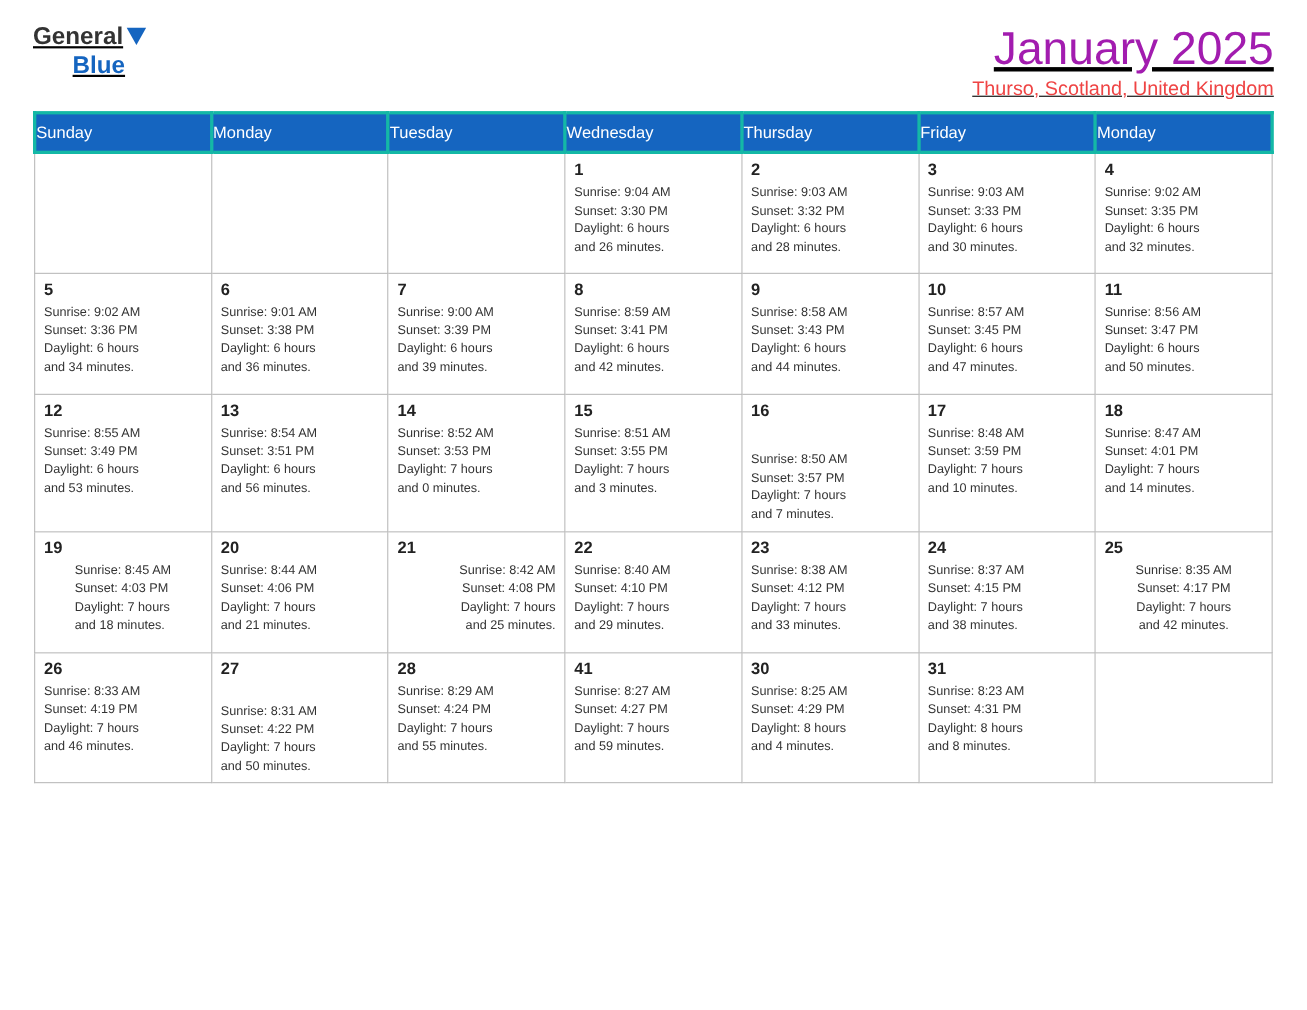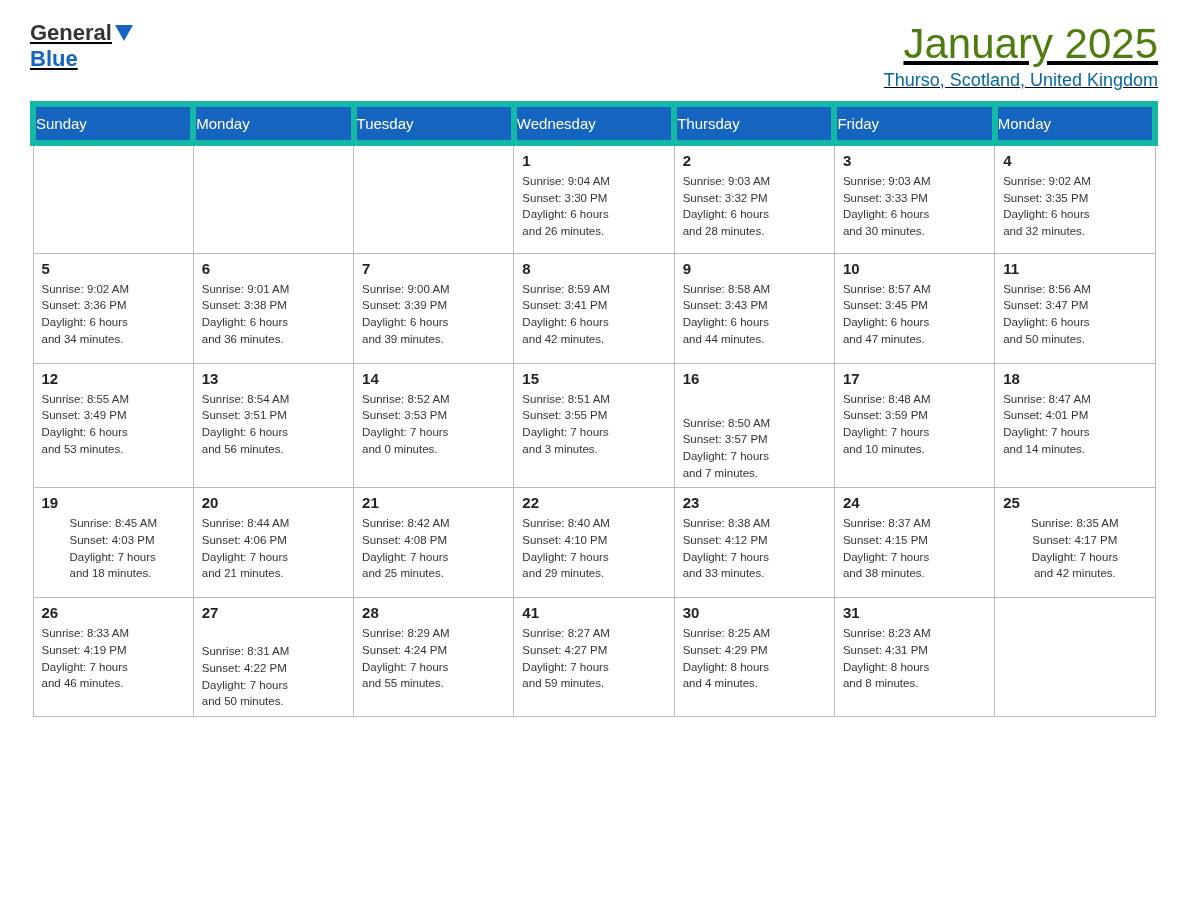--- a/index.html
+++ b/index.html
@@ -19,47 +19,48 @@
     }
     .logo-text-general {
       font-size: 22px;
       font-weight: bold;
       color: #333;
     }
     .logo-text-blue {
       font-size: 22px;
       font-weight: bold;
       color: #1565c0;
+      margin-left: 36px;
     }
     .title-area {
       text-align: right;
     }
     .month-title {
       font-size: 42px;
       font-weight: 300;
-      color: #4d7c0f;
+      color: #a21caf;
     }
     .location-title {
       font-size: 18px;
-      color: #0369a1;
+      color: #ef4444;
       margin-top: 2px;
     }
     .calendar {
       width: 100%;
       border-collapse: collapse;
       margin-top: 10px;
     }
     .calendar th {
       background-color: #1565c0;
       color: #fff;
       padding: 8px 0;
       text-align: left;
       font-size: 15px;
       font-weight: normal;
-      border: 6px solid #14b8a6;
+      border: 3px solid #14b8a6;
     }
     .calendar td {
       border: 1px solid #bbb;
       vertical-align: top;
       padding: 6px 8px;
       width: 14.28%;
       min-height: 110px;
       height: 110px;
     }
     .day-number {
@@ -267,21 +268,21 @@
         </td>
         <td>
           <div class="day-number">20</div>
           <div class="day-info" style="white-space: pre-line;">Sunrise: 8:44 AM
 Sunset: 4:06 PM
 Daylight: 7 hours
 and 21 minutes.</div>
         </td>
         <td>
           <div class="day-number">21</div>
-          <div class="day-info" style="white-space: pre-line;">Sunrise: 8:42 AM
+          <div class="day-info" style="white-space: pre-line; text-align: right;">Sunrise: 8:42 AM
 Sunset: 4:08 PM
 Daylight: 7 hours
 and 25 minutes.</div>
         </td>
         <td>
           <div class="day-number">22</div>
           <div class="day-info" style="white-space: pre-line;">Sunrise: 8:40 AM
 Sunset: 4:10 PM
 Daylight: 7 hours
 and 29 minutes.</div>

